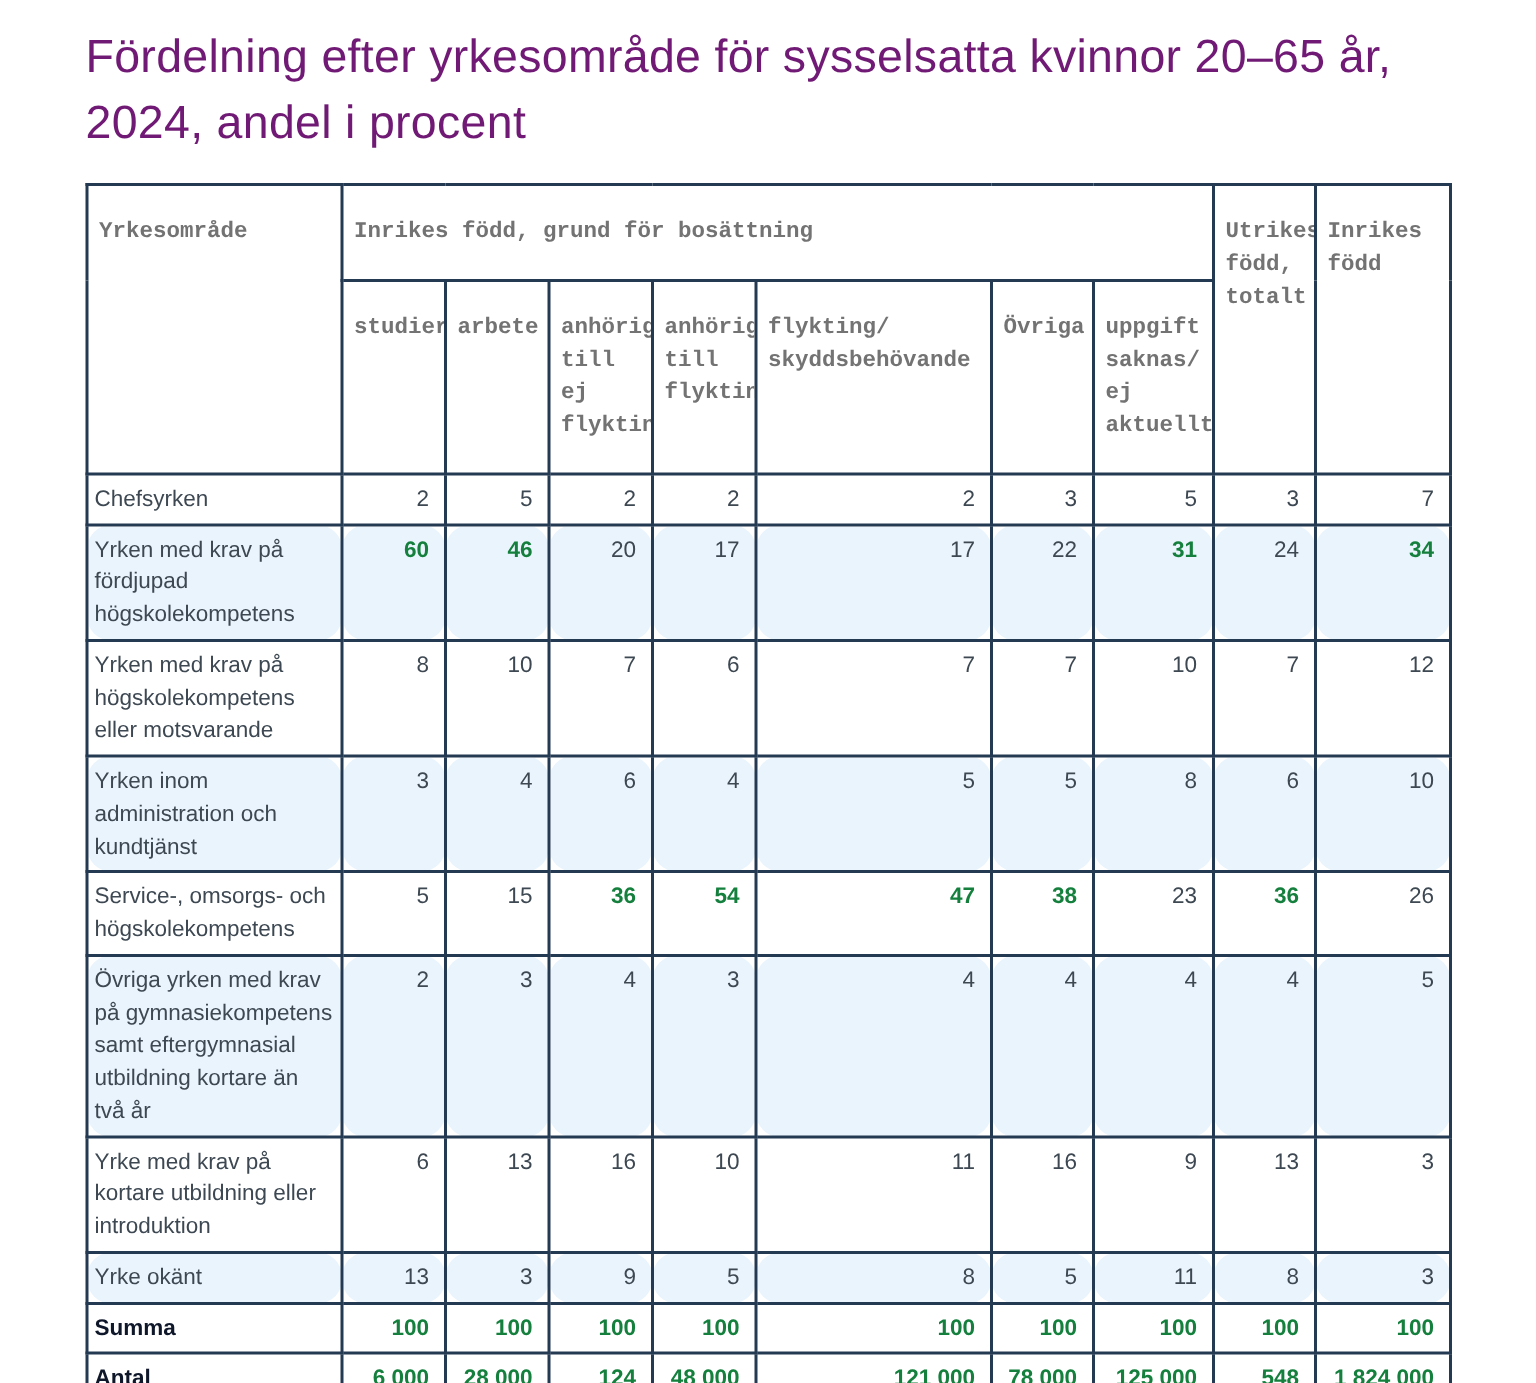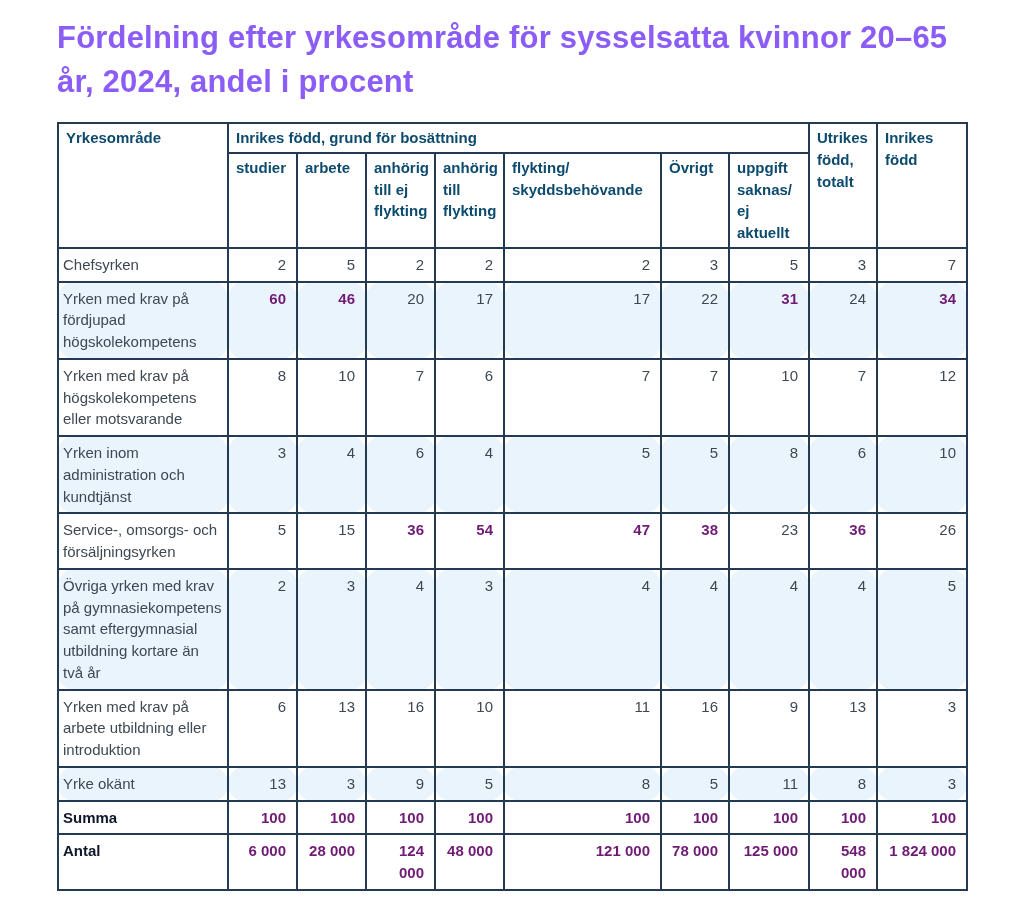--- a/index.html
+++ b/index.html
@@ -10,63 +10,64 @@
   }
   body {
     width: 1024px;
     height: 922px;
     overflow: hidden;
     box-sizing: border-box;
     padding: 16px 58px 0 57px;
   }
   .page-title {
     font-size: 31px;
-    font-weight: 700;
+    font-weight: 400;
     line-height: 1.42;
-    color: #8b5cf6;
+    color: #701a75;
     margin: 0 0 18px 0;
     max-width: 920px;
     letter-spacing: 0.2px;
   }
   table.stats {
     border-collapse: collapse;
     table-layout: fixed;
     width: 909px;
     font-size: 15px;
     color: #3d4852;
   }
   table.stats th, table.stats td {
     border: 2px solid #243a52;
     line-height: 1.45;
     vertical-align: top;
     overflow: hidden;
   }
   table.stats th {
-    color: #0c4a6e;
+    color: #737373;
     font-weight: 700;
     text-align: left;
-    padding: 3px 7px;
+    padding: 20px 7px;
+    font-family: Liberation Mono, monospace;
   }
   th.corner-header {
     vertical-align: bottom;
     padding: 5px 8px 6px 8px;
   }
   th.group-header { padding: 5px 8px; }
   th.tot-header { text-align: right; }
   td.label-cell {
     text-align: left;
     padding: 5px 4px;
     margin-left: 24px;
   }
   td.num-cell {
     text-align: right;
     padding: 5px 10px 5px 4px;
   }
   tr.shaded td { background: #eaf4fd; border-radius: 16px; }
-  td.bold, tr.summary td { font-weight: 700; color: #701a75; }
+  td.bold, tr.summary td { font-weight: 700; color: #15803d; }
   tr.summary td.label-cell { color: #0f172a; }
 </style>
 </head>
 <body>
 
 <h1 class="page-title">Fördelning efter yrkesområde för sysselsatta kvinnor 20–65 år, 2024, andel i procent</h1>
 
 <table class="stats">
   <colgroup id="colgroup">
       <col style="width: 170px;">
@@ -86,21 +87,21 @@
       <th class="group-header" colspan="7">Inrikes född, grund för bosättning</th>
       <th class="tot-header" rowspan="2">Utrikes född, totalt</th>
       <th rowspan="2">Inrikes född</th>
     </tr>
     <tr id="subheader-row">
         <th>studier</th>
         <th>arbete</th>
         <th>anhörig till ej flykting</th>
         <th>anhörig till flykting</th>
         <th>flykting/ skyddsbehövande</th>
-        <th>Övrigt</th>
+        <th>Övriga</th>
         <th>uppgift saknas/ ej aktuellt</th>
       </tr>
   </thead>
   <tbody id="table-body">
       <tr>
         <td class="label-cell">Chefsyrken</td>
         <td class="num-cell">2</td>
         <td class="num-cell">5</td>
         <td class="num-cell">2</td>
         <td class="num-cell">2</td>
@@ -140,21 +141,21 @@
         <td class="num-cell">4</td>
         <td class="num-cell">6</td>
         <td class="num-cell">4</td>
         <td class="num-cell">5</td>
         <td class="num-cell">5</td>
         <td class="num-cell">8</td>
         <td class="num-cell">6</td>
         <td class="num-cell">10</td>
       </tr>
       <tr>
-        <td class="label-cell">Service-, omsorgs- och försäljningsyrken</td>
+        <td class="label-cell">Service-, omsorgs- och högskolekompetens</td>
         <td class="num-cell">5</td>
         <td class="num-cell">15</td>
         <td class="num-cell bold">36</td>
         <td class="num-cell bold">54</td>
         <td class="num-cell bold">47</td>
         <td class="num-cell bold">38</td>
         <td class="num-cell">23</td>
         <td class="num-cell bold">36</td>
         <td class="num-cell">26</td>
       </tr>
@@ -164,21 +165,21 @@
         <td class="num-cell">3</td>
         <td class="num-cell">4</td>
         <td class="num-cell">3</td>
         <td class="num-cell">4</td>
         <td class="num-cell">4</td>
         <td class="num-cell">4</td>
         <td class="num-cell">4</td>
         <td class="num-cell">5</td>
       </tr>
       <tr>
-        <td class="label-cell">Yrken med krav på arbete utbildning eller introduktion</td>
+        <td class="label-cell">Yrke med krav på kortare utbildning eller introduktion</td>
         <td class="num-cell">6</td>
         <td class="num-cell">13</td>
         <td class="num-cell">16</td>
         <td class="num-cell">10</td>
         <td class="num-cell">11</td>
         <td class="num-cell">16</td>
         <td class="num-cell">9</td>
         <td class="num-cell">13</td>
         <td class="num-cell">3</td>
       </tr>

